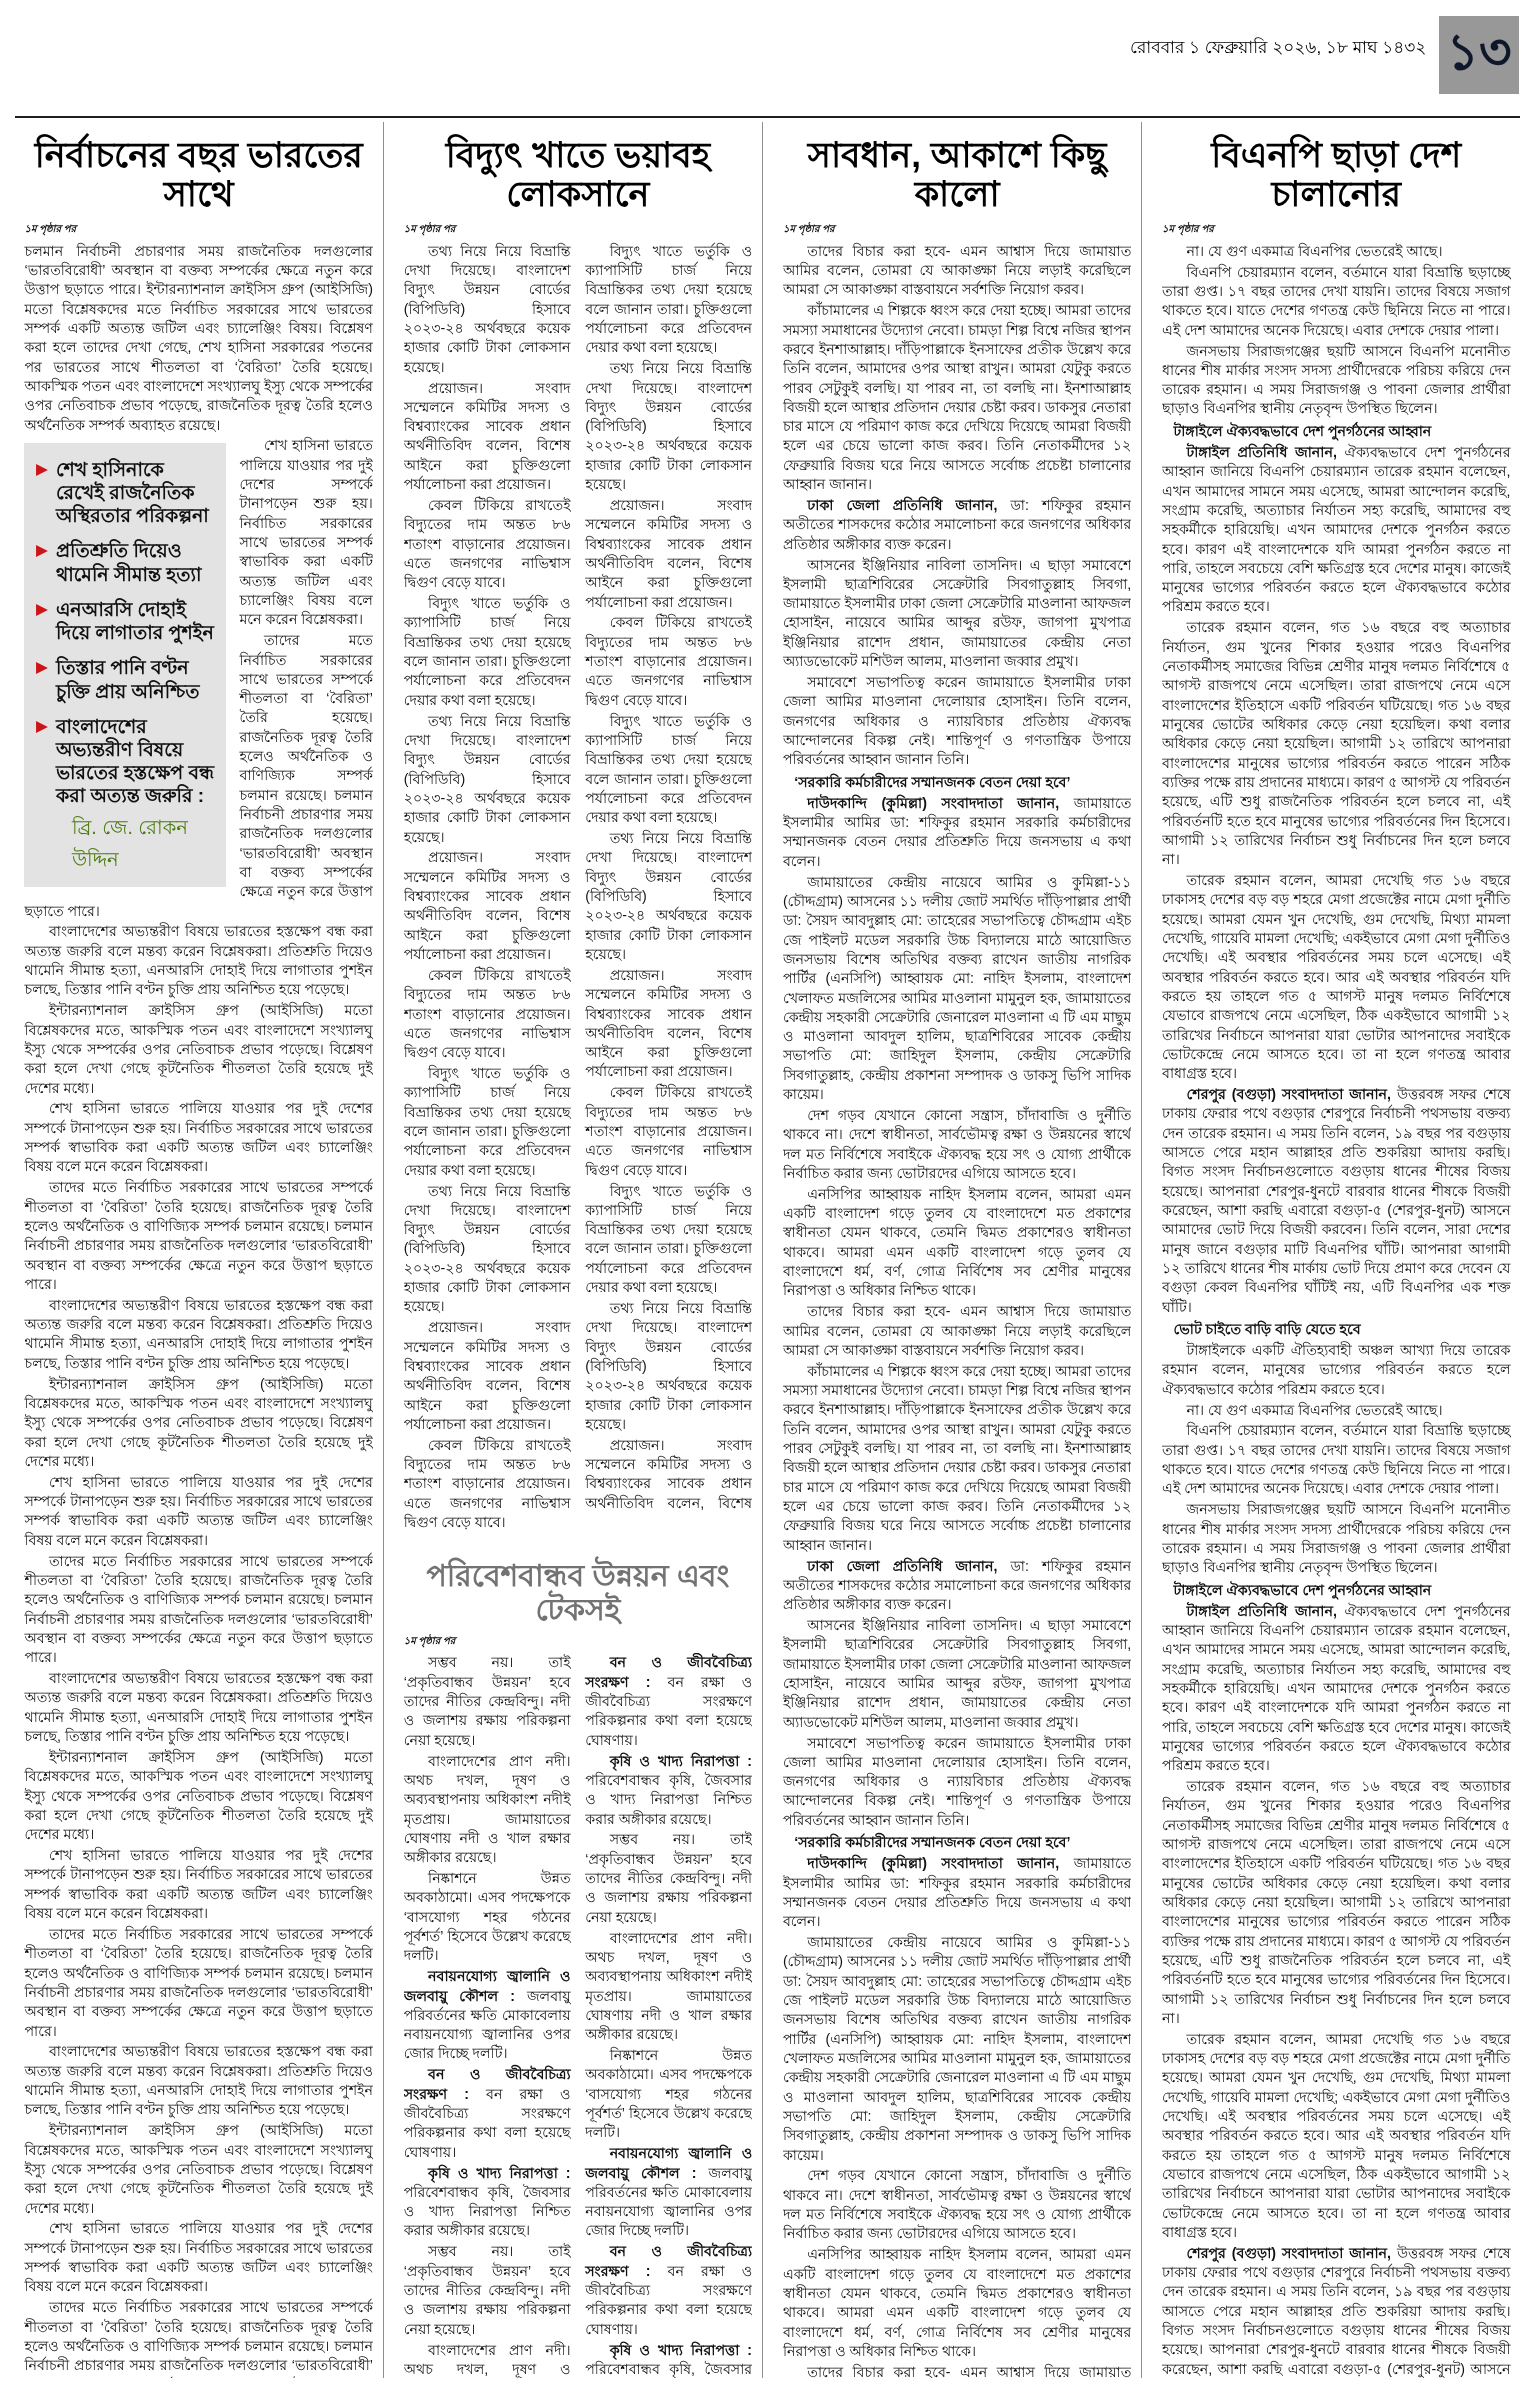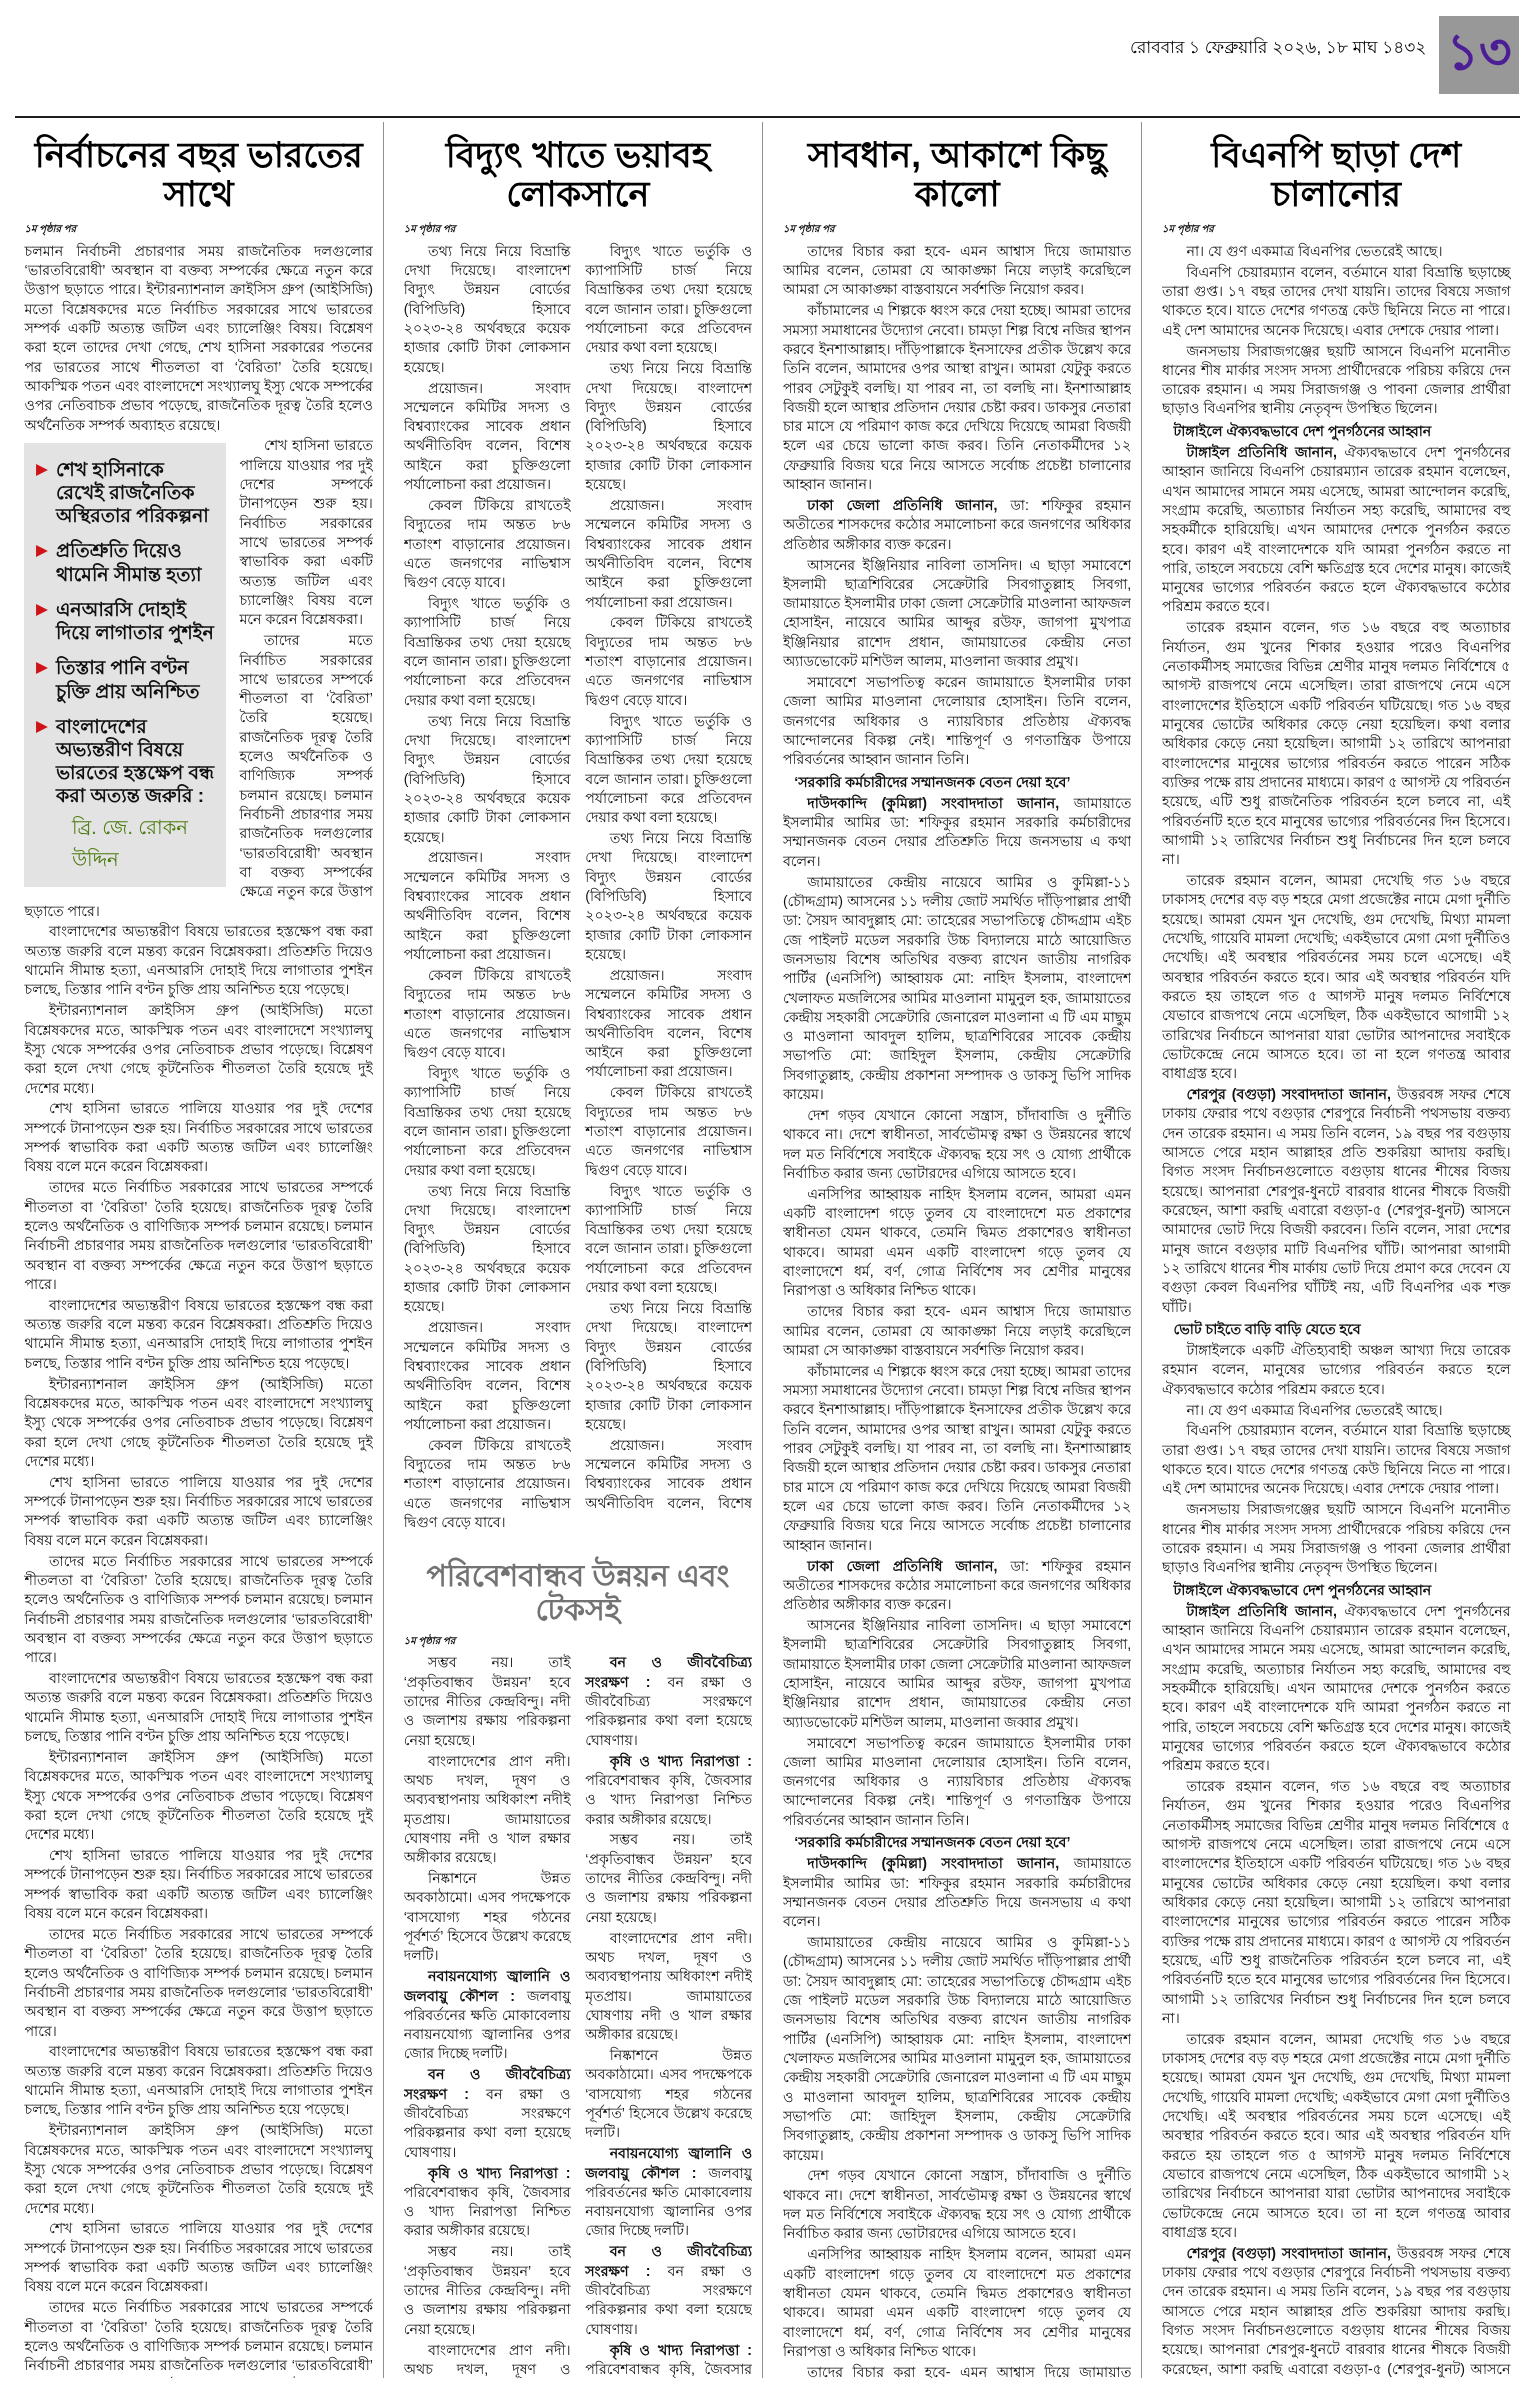--- a/index.html
+++ b/index.html
@@ -11,21 +11,21 @@
 
   
   .masthead{position:absolute;top:0;left:0;right:0;height:116px;}
   .logo{position:absolute;left:59px;top:14.7px;height:81px;display:flex;align-items:center;}
   .logo-sun{position:absolute;left:120px;top:4.9px;width:54px;height:54px;border-radius:50%;
     background:radial-gradient(circle at 50% 50%, #ffe600 0 46%, #ffb300 62%, rgba(255,160,0,.25) 78%, rgba(255,160,0,0) 100%);}
   .logo-wave{position:absolute;left:49px;top:23px;z-index:2;}
   .logo-text{position:relative;z-index:3;font-size:54px;font-weight:700;color:#000;letter-spacing:1.6px;line-height:1;}
   .dateline{position:absolute;left:1130px;top:34px;font-size:17px;color:#000;white-space:nowrap;}
   .pagebox{position:absolute;left:1439px;top:16.3px;width:80px;height:78px;background:var(--pagebox);
-    color:#4c1d95;font-size:50px;font-weight:700;display:flex;align-items:center;justify-content:center;}
+    color:#0f172a;font-size:50px;font-weight:700;display:flex;align-items:center;justify-content:center;}
   .toprule{position:absolute;top:116px;left:14.7px;right:14.7px;height:1.6px;background:var(--rule);}
 
   
   .content{position:absolute;top:122px;left:14.7px;right:14.7px;bottom:11.4px;display:flex;}
   .col{flex:1 1 0;padding:0 9.8px;overflow:hidden;display:flex;flex-direction:column;height:100%;}
   .col + .col{border-left:0.8px solid #8f8f8f;padding-left:20px;}
 
   h1.headline{font-size:35px;line-height:1.12;font-weight:700;text-align:center;margin:13px 0 8.1px;color:#000;}
   h2.subheadline{font-size:30px;line-height:1.12;font-weight:700;text-align:center;margin:14.7px 0 6.5px;color:#737373;}
   .cont{font-weight:700;font-style:italic;font-size:10px;margin:0 0 3.3px;}

